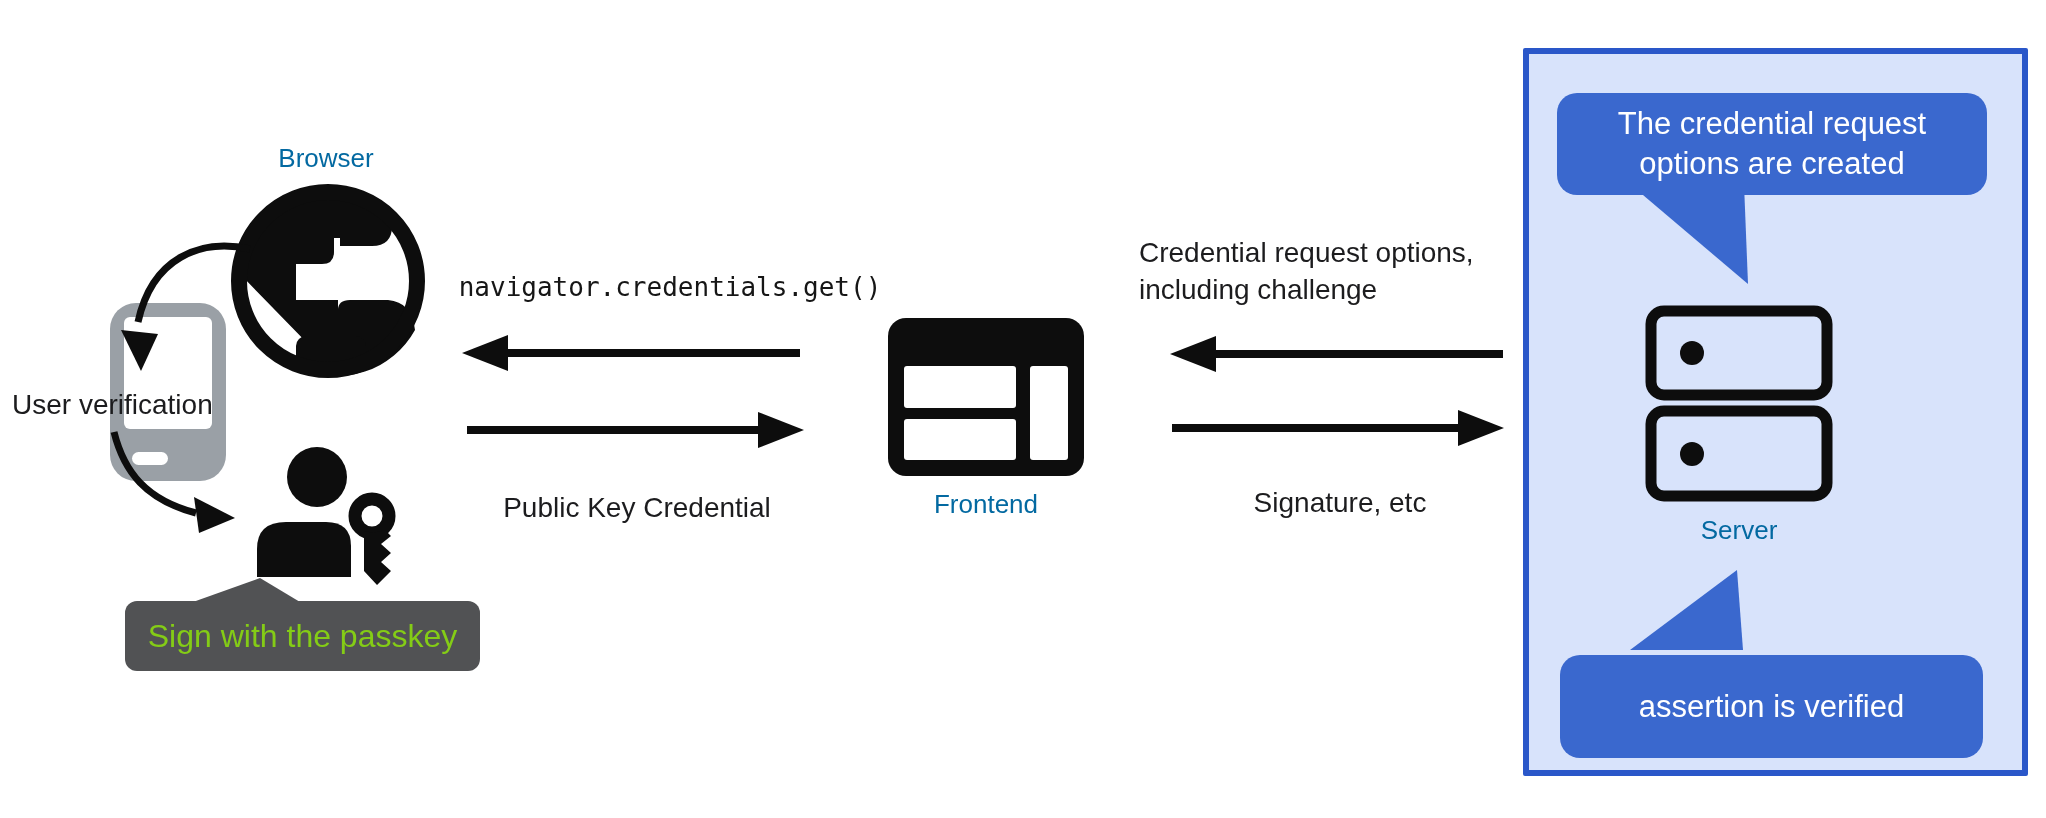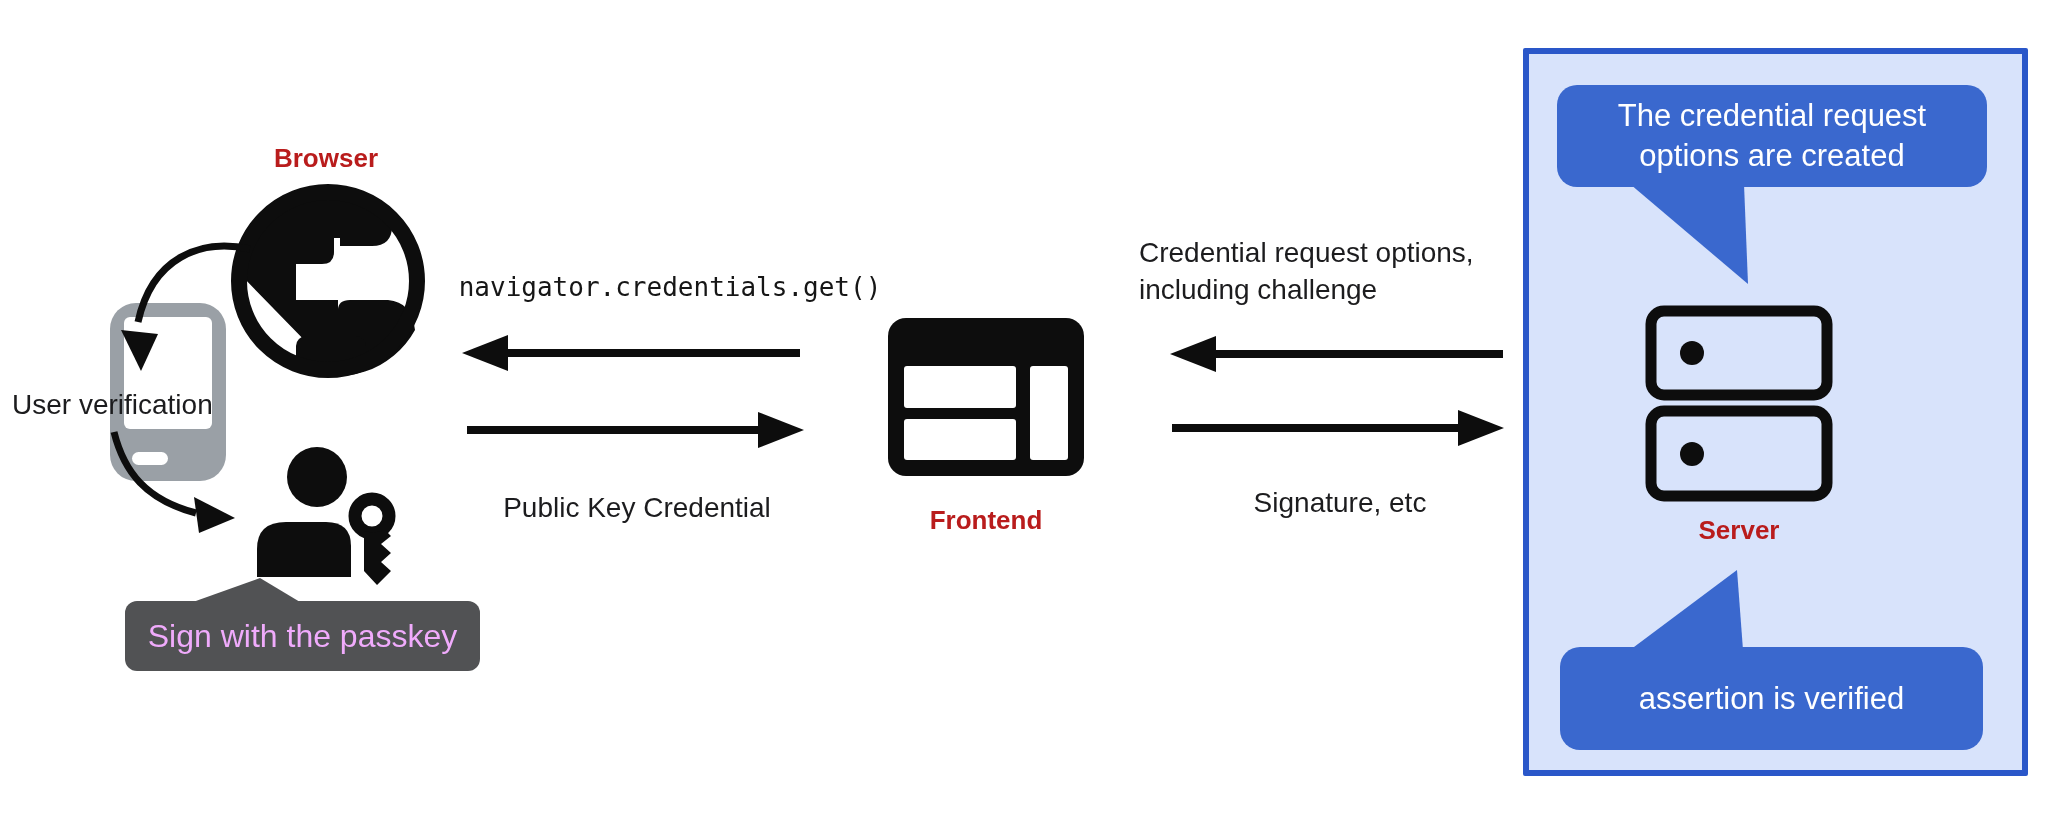--- a/index.html
+++ b/index.html
@@ -11,37 +11,37 @@
     --phone-gray:#9aa0a6;
     --text:#1c1c1e;
   }
   html,body{margin:0;padding:0;background:#ffffff;}
   .canvas{
     position:relative;width:2046px;height:818px;background:#ffffff;overflow:hidden;
     font-family:"Liberation Sans", sans-serif;color:var(--text);
   }
   .abs{position:absolute;}
   .lbl{white-space:nowrap;font-size:28px;line-height:34px;color:var(--text);}
-  .lbl-bold{white-space:nowrap;font-size:26px;line-height:32px;font-weight:700;color:#b91c1c;}
+  .lbl-bold{white-space:nowrap;font-size:26px;line-height:32px;font-weight:400;color:#0369a1;}
   .center{transform:translateX(-50%);text-align:center;}
   .code{font-family:"DejaVu Sans Mono", monospace;font-size:26px;color:#161616;white-space:nowrap;}
   .panel{
     left:1523px;top:48px;width:493px;height:716px;
     background:var(--panel-bg);border:6px solid var(--panel-border);border-radius:2px;
   }
   .bubble{
     background:var(--bubble-blue);border-radius:20px;color:#fff;
     display:flex;flex-direction:column;align-items:center;justify-content:center;
-    font-size:31px;line-height:40px;text-align:center;
+    font-size:31px;line-height:40px;text-align:center;margin-top:8px;
   }
   .bubble-top{left:1557px;top:85px;width:430px;height:102px;}
   .bubble-bottom{left:1560px;top:647px;width:423px;height:103px;}
   .tooltip{
     left:125px;top:601px;width:355px;height:70px;background:var(--tooltip-gray);
-    border-radius:12px;color:#f0abfc;font-size:32px;display:flex;align-items:center;justify-content:center;
+    border-radius:12px;color:#84cc16;font-size:32px;display:flex;align-items:center;justify-content:center;
     white-space:nowrap;
   }
   .two-line{white-space:nowrap;font-size:28px;line-height:37px;}
   svg{display:block;}
 </style>
 </head>
 <body>
 
 <div class="canvas">
 
@@ -134,21 +134,21 @@
   <div class="abs lbl" style="left:12px;top:388px">User verification</div>
 
   <div class="abs tooltip">
     <span>Sign with the passkey</span>
   </div>
 
   <div class="abs code center" style="left:670px;top:272px">navigator.credentials.get()</div>
 
   <div class="abs lbl center" style="left:637px;top:491px">Public Key Credential</div>
 
-  <div class="abs lbl-bold center" style="left:986px;top:504px">Frontend</div>
+  <div class="abs lbl-bold center" style="left:986px;top:488px">Frontend</div>
 
   <div class="abs two-line" style="left:1139px;top:234px">
     <div>Credential request options,</div>
     <div>including challenge</div>
   </div>
 
   <div class="abs lbl center" style="left:1340px;top:486px">Signature, etc</div>
 
   <div class="abs lbl-bold center" style="left:1739px;top:514px">Server</div>
 

